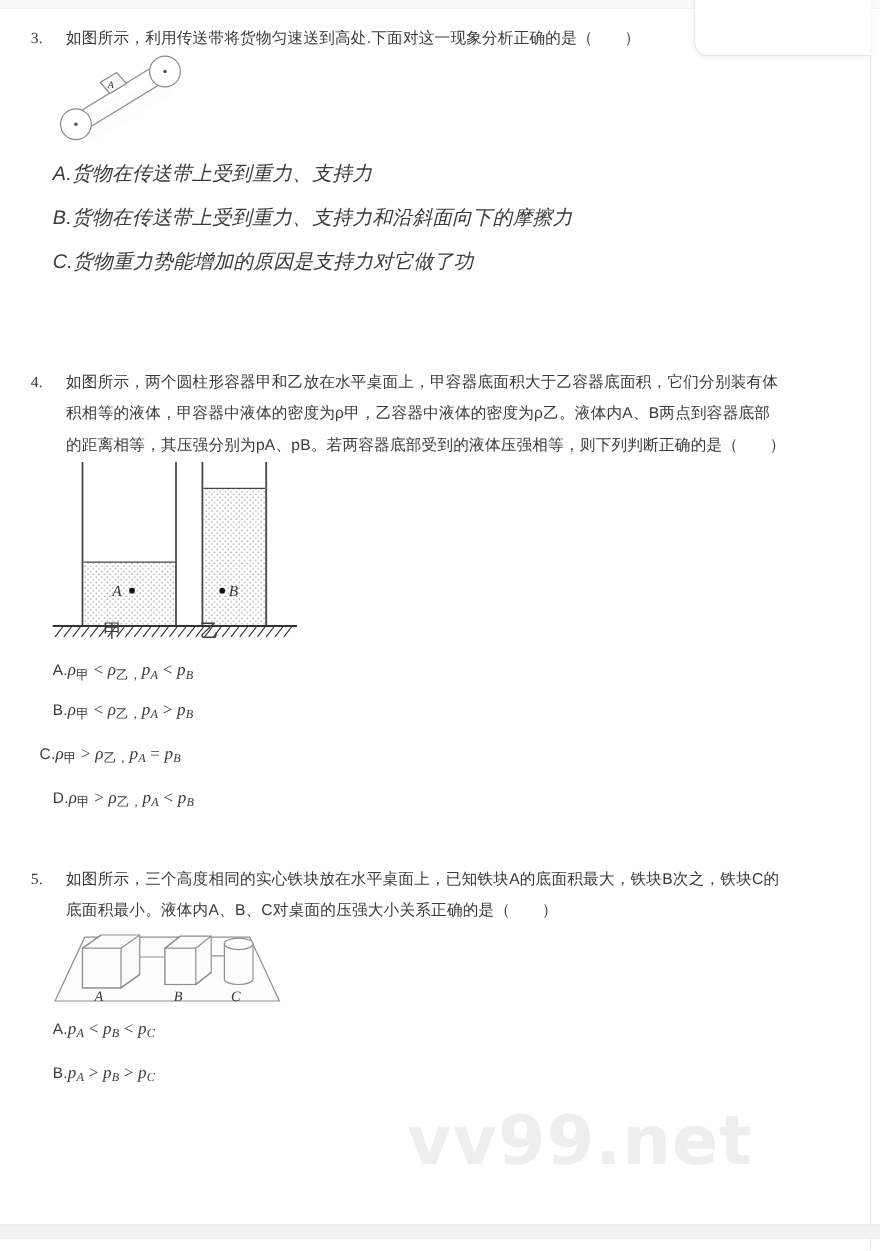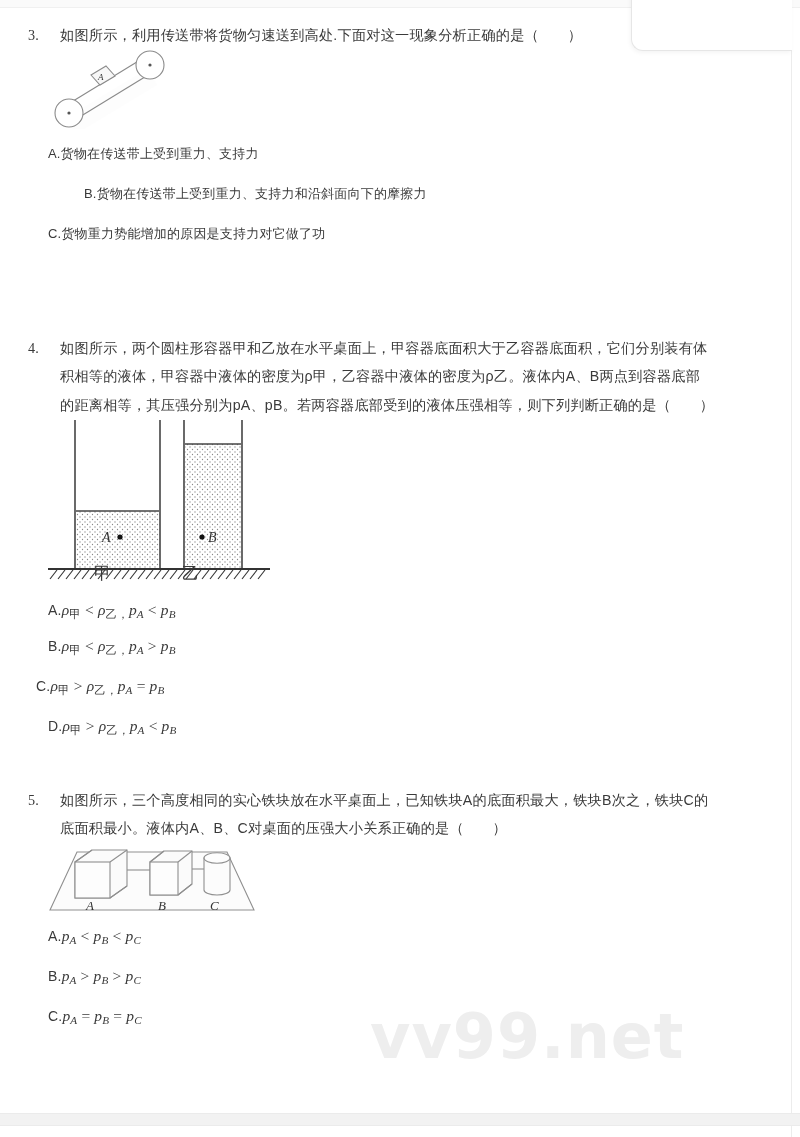--- a/index.html
+++ b/index.html
@@ -92,24 +92,25 @@
   .q-num {
     position: absolute;
     left: 28px;
     top: 0;
     font-size: 14.2px;
     font-family: "Liberation Serif", serif;
   }
   .q-stem .stem-text { display: block; margin-left: 30px; text-indent: 0; }
 
   .opt {
-    font-size: 13px;
+    font-size: 18px;
     line-height: 1.6;
     padding-left: 48px;
     letter-spacing: 0.2px;
+    font-style: italic;
   }
   .opt-math {
     font-family: "Liberation Serif", "DejaVu Serif", serif;
     font-style: italic;
     font-size: 15.5px;
   }
   .opt-math .lbl { font-style: normal; font-family: "Liberation Sans", sans-serif; font-size: 14px; }
   .opt-math .op { font-style: normal; padding: 0 4px; }
   .opt-math sub, .opt-math .sub {
     font-size: 0.72em;
@@ -159,21 +160,21 @@
 
             <path d="M 47 31 L 62 22 L 71 32 L 56 41 Z" fill="#f7f7f7"></path>
           </g>
           <text x="54" y="36" font-size="9">A</text>
         </svg>
       </div>
 
       <div class="opt" style="position:absolute; top:122px;">
         <span>A.</span><span>货物在传送带上受到重力、支持力</span>
       </div>
-      <div class="opt" style="position:absolute; top:162px;margin-left:36px;">
+      <div class="opt" style="position:absolute; top:162px;">
         <span>B.</span><span>货物在传送带上受到重力、支持力和沿斜面向下的摩擦力</span>
       </div>
       <div class="opt" style="position:absolute; top:202px;">
         <span>C.</span><span>货物重力势能增加的原因是支持力对它做了功</span>
       </div>
     </div>
 
     <div class="q-block" style="top:334px;">
       <div class="q-stem" style="line-height:2.0;">
         <span class="q-num">4.</span>
@@ -298,19 +299,16 @@
       </div>
 
       <div class="opt opt-math" style="position:absolute; top:138px;">
         <span class="lbl">A.</span><span class="mi">p</span><span class="sub">A</span><span class="op">&lt;</span><span class="mi">p</span><span class="sub">B</span><span class="op">&lt;</span><span class="mi">p</span><span class="sub">C</span>
       </div>
 
       <div class="opt opt-math" style="position:absolute; top:178px;">
         <span class="lbl">B.</span><span class="mi">p</span><span class="sub">A</span><span class="op">&gt;</span><span class="mi">p</span><span class="sub">B</span><span class="op">&gt;</span><span class="mi">p</span><span class="sub">C</span>
       </div>
 
-      <div class="opt opt-math" style="position:absolute; top:218px;">
-        <span class="lbl">C.</span><span class="mi">p</span><span class="sub">A</span><span class="op">=</span><span class="mi">p</span><span class="sub">B</span><span class="op">=</span><span class="mi">p</span><span class="sub">C</span>
-      </div>
     </div>
 
   </div>
 </div>
 
 </body></html>

